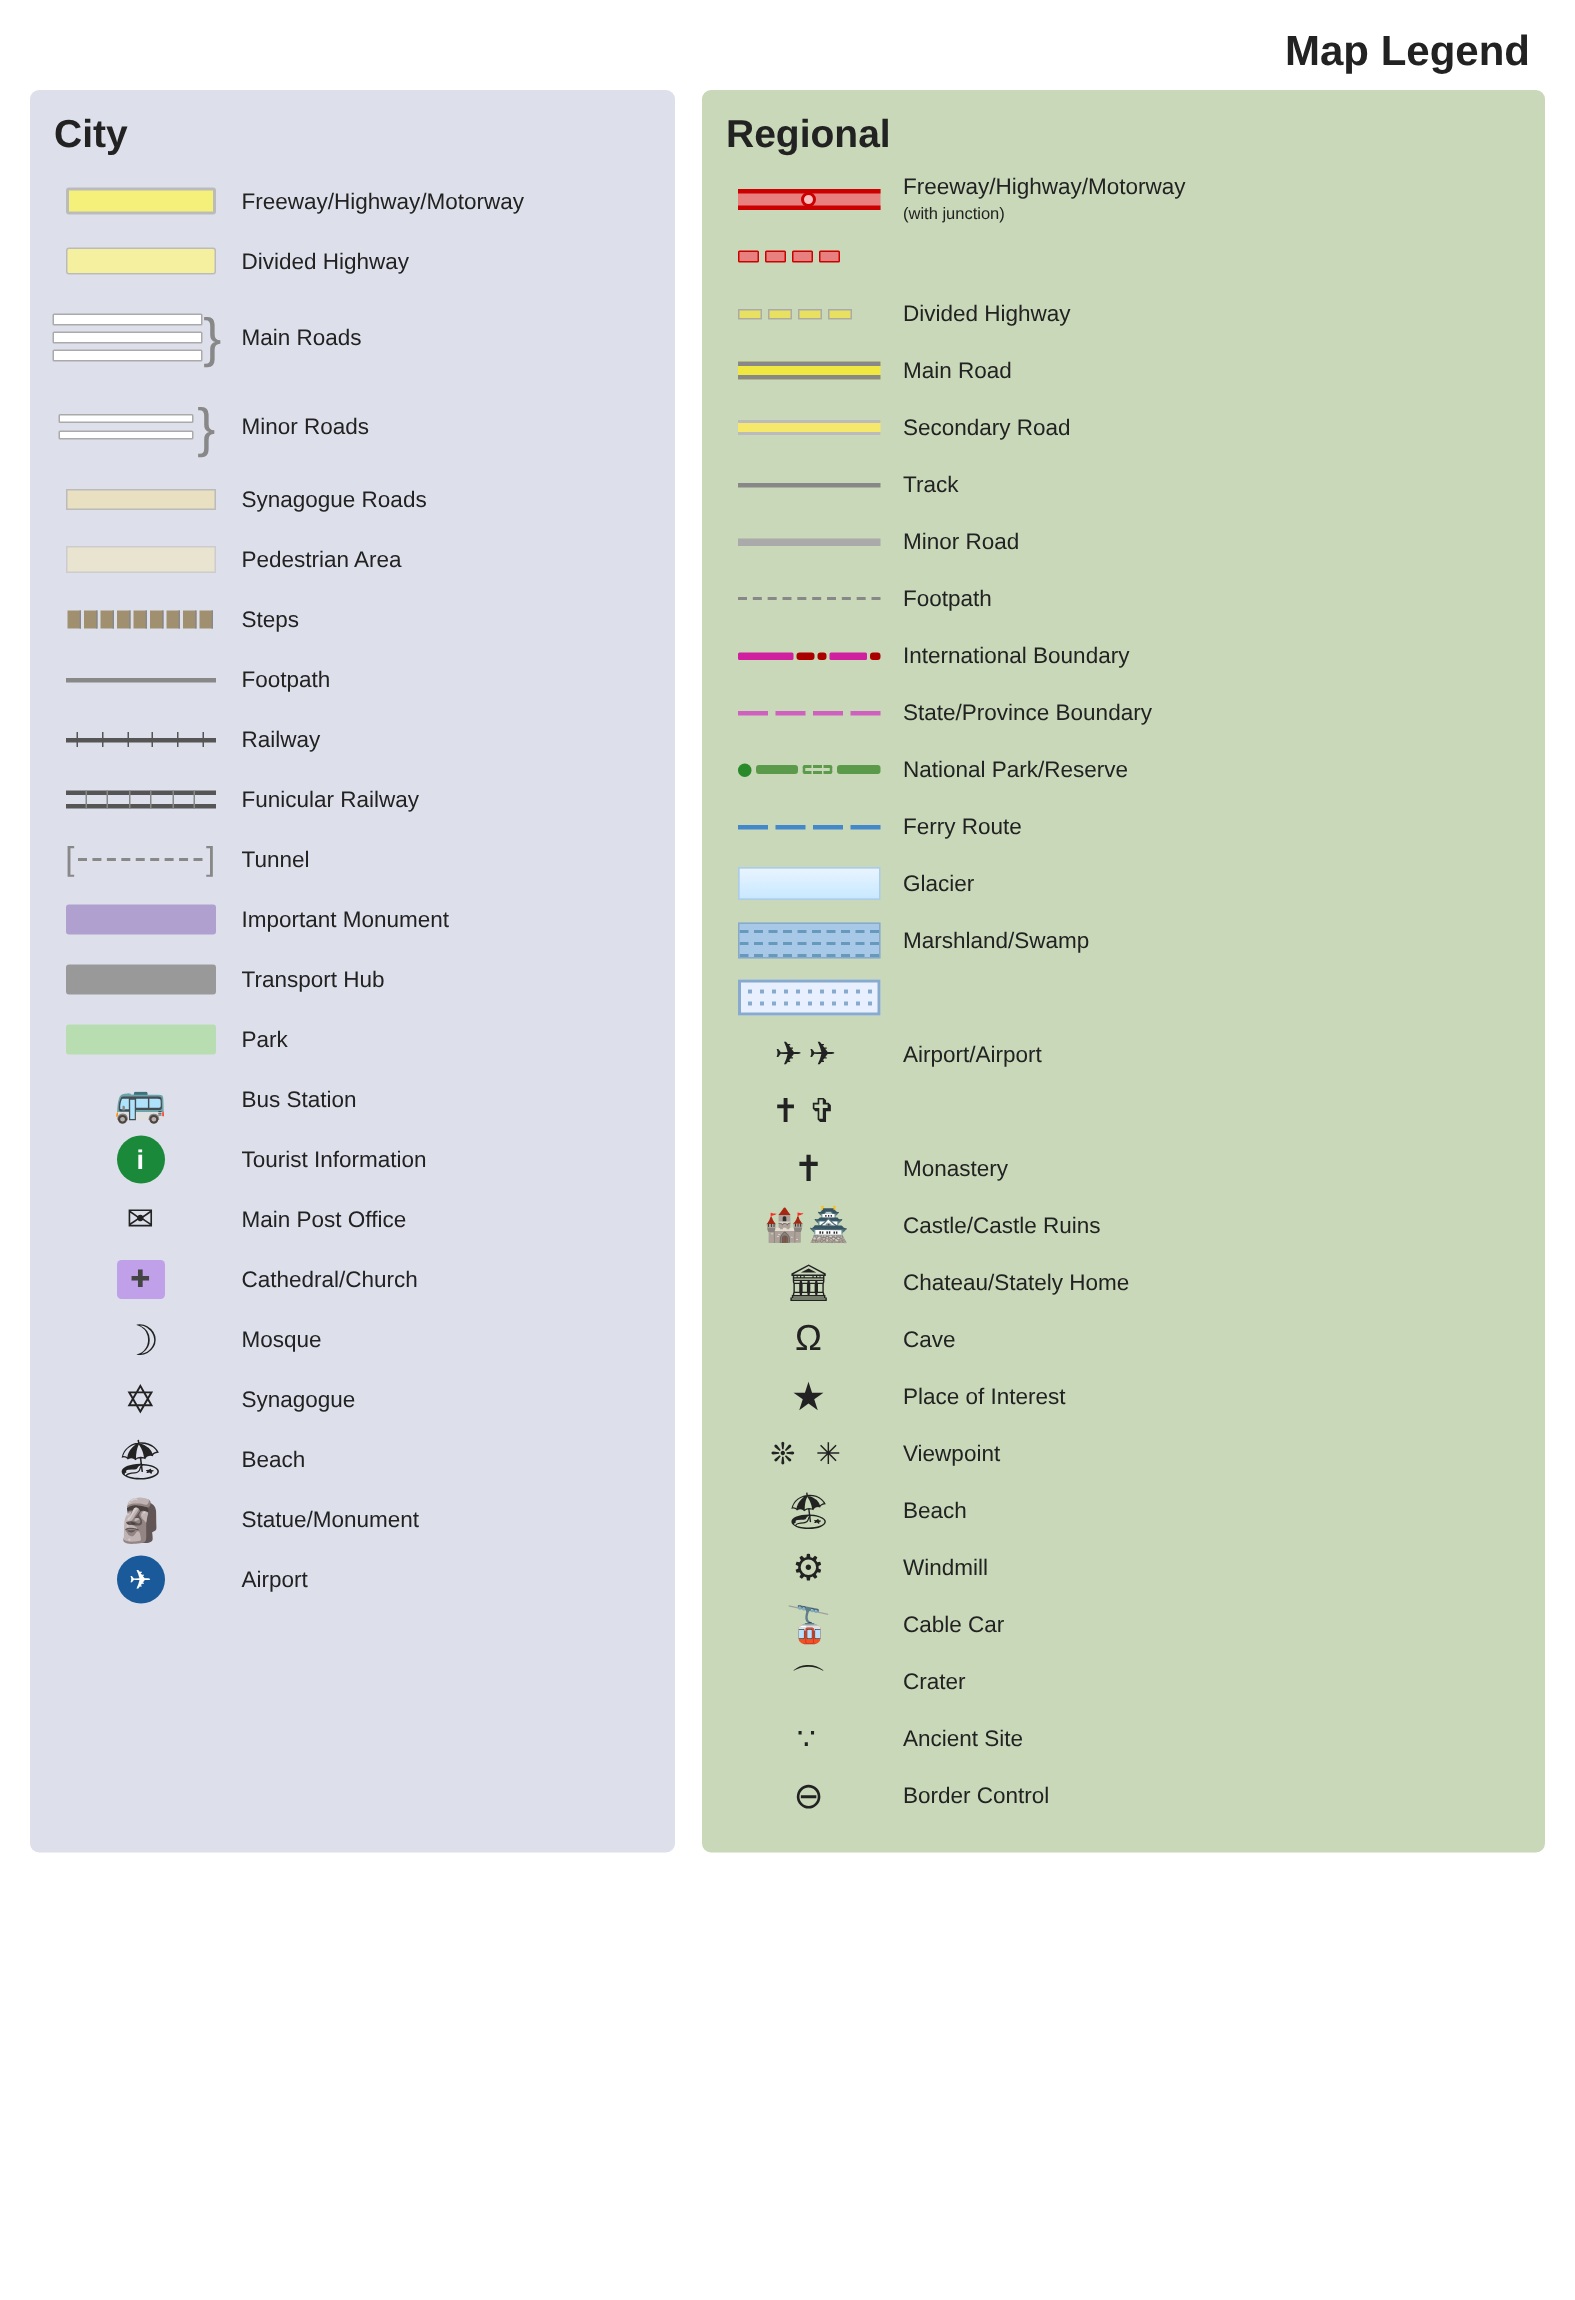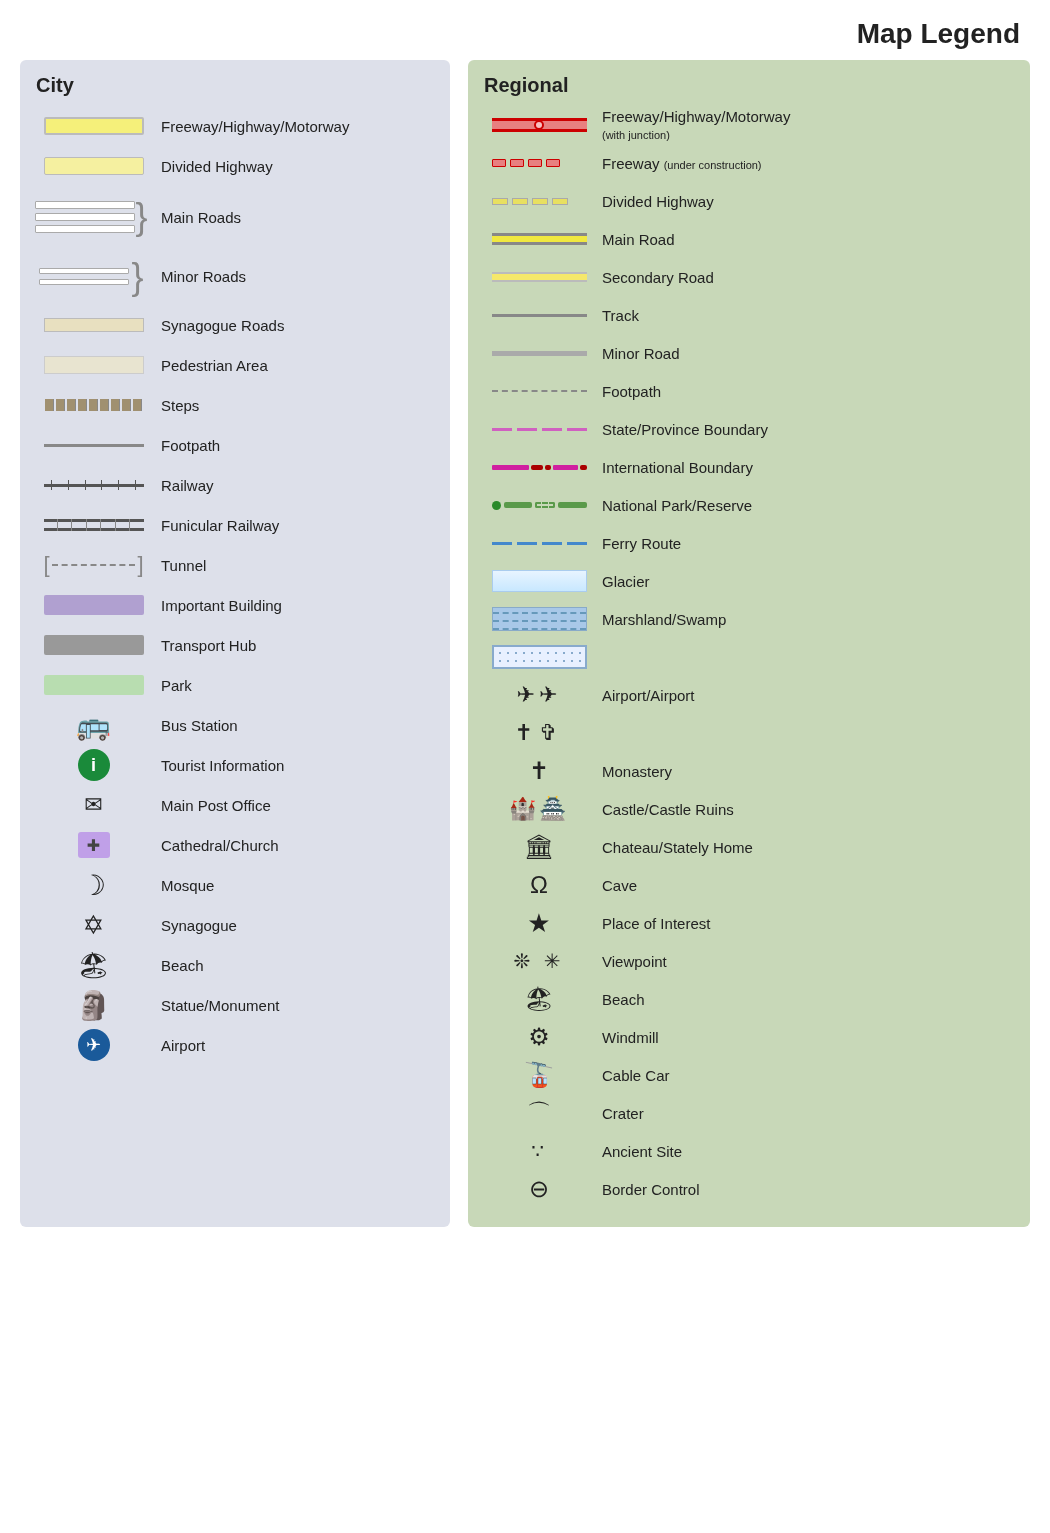--- a/index.html
+++ b/index.html
@@ -24,21 +24,21 @@
     }
     
     .city-col {
       background: #dde0ea;
       border-radius: 6px;
       padding: 14px 16px 18px 16px;
       width: 430px;
       flex-shrink: 0;
     }
     .col-title {
-      font-size: 20px;
+      font-size: 26px;
       font-weight: bold;
       margin-bottom: 10px;
     }
     .legend-row {
       display: flex;
       align-items: center;
       min-height: 38px;
       margin-bottom: 2px;
     }
     .symbol-cell {
@@ -397,21 +397,21 @@
           <span class="tunnel-bracket-right">]</span>
         </div>
       </div>
       <div class="label-cell">Tunnel</div>
     </div>
 
     <div class="legend-row">
       <div class="symbol-cell">
         <div class="important-building"></div>
       </div>
-      <div class="label-cell">Important Building</div>
+      <div class="label-cell">Important Monument</div>
     </div>
 
     <div class="legend-row">
       <div class="symbol-cell">
         <div class="transport-hub"></div>
       </div>
       <div class="label-cell">Transport Hub</div>
     </div>
 
     <div class="legend-row">
@@ -503,23 +503,20 @@
 
     <div class="reg-row">
       <div class="reg-symbol">
         <div style="display:flex;gap:4px;align-items:center;width:95px;">
           <div style="width:14px;height:8px;background:#e88080;border:1px solid #c00;border-radius:1px;"></div>
           <div style="width:14px;height:8px;background:#e88080;border:1px solid #c00;border-radius:1px;"></div>
           <div style="width:14px;height:8px;background:#e88080;border:1px solid #c00;border-radius:1px;"></div>
           <div style="width:14px;height:8px;background:#e88080;border:1px solid #c00;border-radius:1px;"></div>
         </div>
       </div>
-      <div class="reg-label">
-        <span>Freeway</span> <span class="small-label">(under construction)</span>
-      </div>
     </div>
 
     <div class="reg-row">
       <div class="reg-symbol">
         <div style="display:flex;gap:4px;align-items:center;width:95px;">
           <div style="width:16px;height:7px;background:#e8e060;border:1px solid #aaa;"></div>
           <div style="width:16px;height:7px;background:#e8e060;border:1px solid #aaa;"></div>
           <div style="width:16px;height:7px;background:#e8e060;border:1px solid #aaa;"></div>
           <div style="width:16px;height:7px;background:#e8e060;border:1px solid #aaa;"></div>
         </div>
@@ -553,49 +550,49 @@
         <div style="width:95px;height:5px;background:#aaa;"></div>
       </div>
       <div class="reg-label">Minor Road</div>
     </div>
 
     <div class="reg-row">
       <div class="reg-symbol">
         <div style="width:95px;border-top:2px dashed #888;"></div>
       </div>
       <div class="reg-label">Footpath</div>
-    </div>
-
-    <div class="reg-row">
-      <div class="reg-symbol">
-        <div style="width:95px;display:flex;gap:5px;align-items:center;">
-          <div style="flex:2;height:3px;background:#d060c0;"></div>
-          <div style="flex:2;height:3px;background:#d060c0;"></div>
-          <div style="flex:2;height:3px;background:#d060c0;"></div>
-          <div style="flex:2;height:3px;background:#d060c0;"></div>
-        </div>
-      </div>
-      <div class="reg-label">State/Province Boundary</div>
     </div>
 
     <div class="reg-row">
       <div class="reg-symbol">
         <div style="width:95px;display:flex;align-items:center;gap:2px;">
           <div style="flex:3;height:5px;background:#d020a0;border-radius:1px;"></div>
           <div style="flex:1;height:5px;background:#aa0000;border-radius:2px;"></div>
           <div style="flex:0.5;height:5px;background:#aa0000;border-radius:2px;"></div>
           <div style="flex:2;height:5px;background:#d020a0;border-radius:1px;"></div>
           <div style="flex:0.5;height:5px;background:#aa0000;border-radius:2px;"></div>
         </div>
       </div>
       <div class="reg-label">International Boundary</div>
     </div>
 
     <div class="reg-row">
       <div class="reg-symbol">
+        <div style="width:95px;display:flex;gap:5px;align-items:center;">
+          <div style="flex:2;height:3px;background:#d060c0;"></div>
+          <div style="flex:2;height:3px;background:#d060c0;"></div>
+          <div style="flex:2;height:3px;background:#d060c0;"></div>
+          <div style="flex:2;height:3px;background:#d060c0;"></div>
+        </div>
+      </div>
+      <div class="reg-label">State/Province Boundary</div>
+    </div>
+
+    <div class="reg-row">
+      <div class="reg-symbol">
         <div style="width:95px;display:flex;align-items:center;gap:3px;">
           <div style="width:9px;height:9px;background:#2a8a2a;border-radius:50%;"></div>
           <div style="flex:1.5;height:6px;background:#5a9a4a;border-radius:2px;"></div>
           <div style="flex:0.8;height:6px;background:transparent;border:2px dashed #5a9a4a;border-radius:2px;"></div>
           <div style="flex:1.5;height:6px;background:#5a9a4a;border-radius:2px;"></div>
         </div>
       </div>
       <div class="reg-label">National Park/Reserve</div>
     </div>
 

